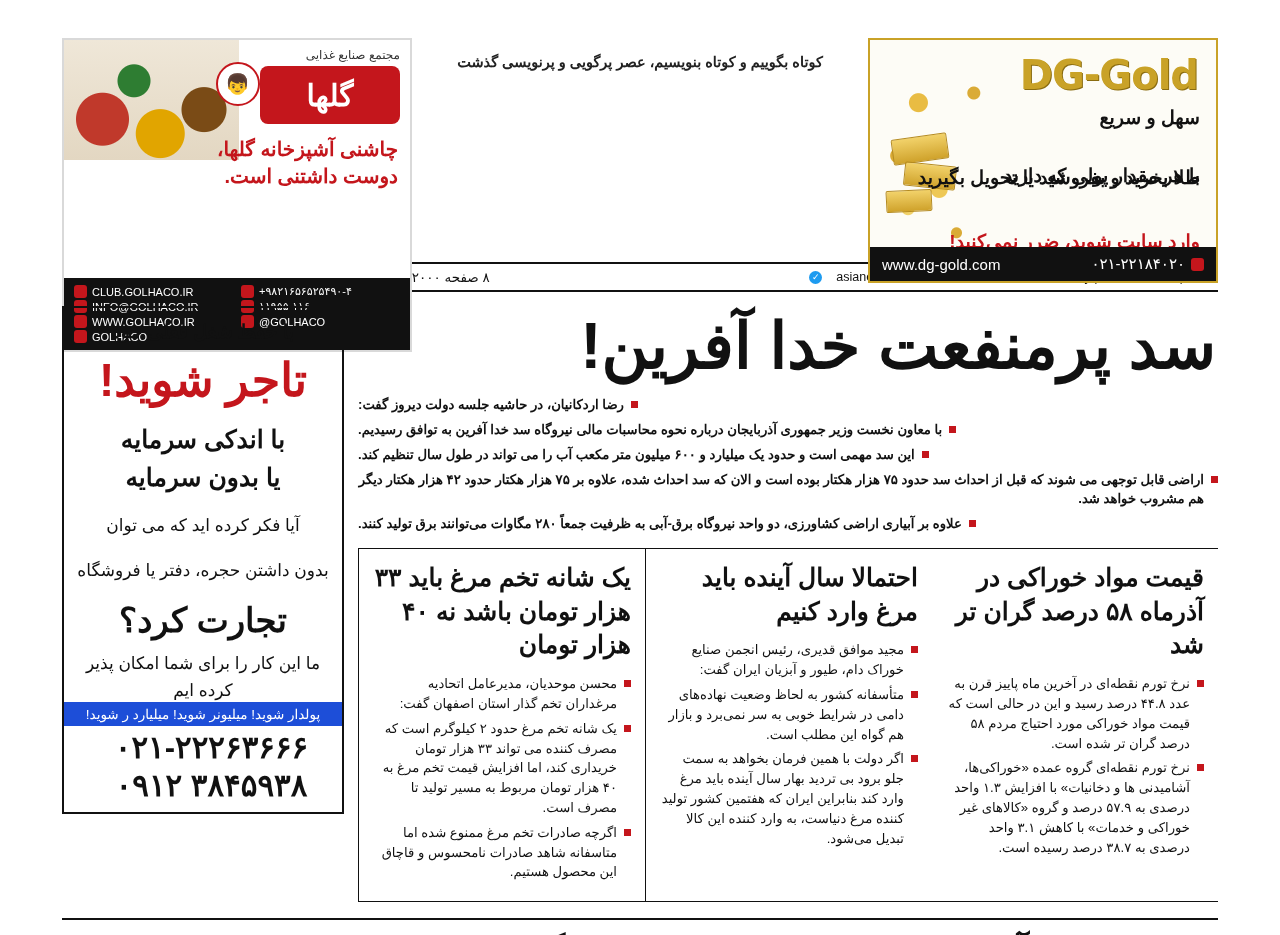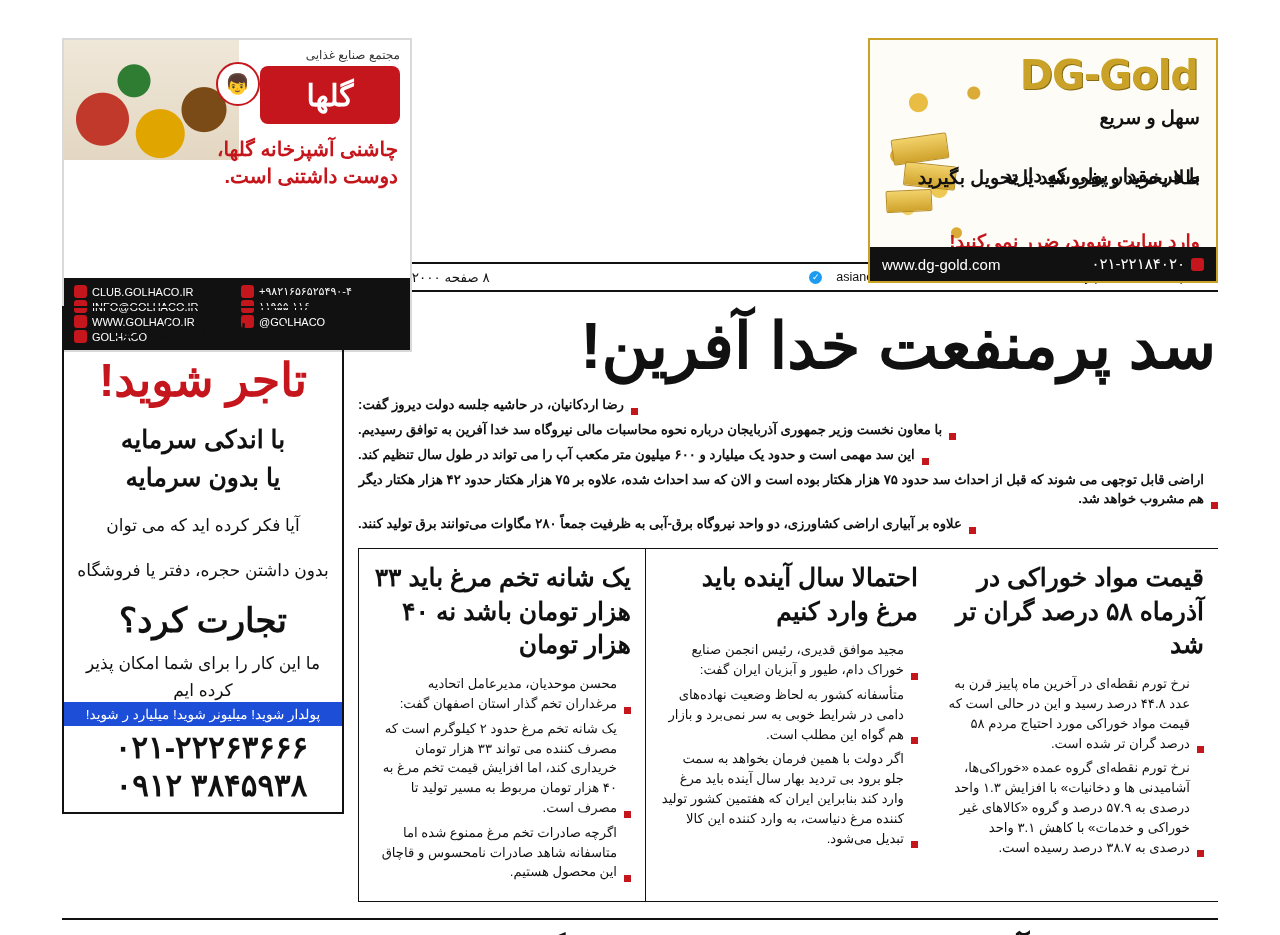--- a/index.html
+++ b/index.html
@@ -182,21 +182,21 @@
     font-size: 31px; font-weight: bold; line-height: 1.25; direction: ltr; margin-left: 17px;
   }
 
   
   .lead-head {
     text-align: right; font-size: 64px; font-weight: bold; line-height: 1.08;
     direction: rtl; margin: 6px 2px 14px 2px; letter-spacing: -1px;
   }
   .bullets { direction: rtl; }
   .bullet {
-    display: flex; gap: 7px; align-items: flex-end;
+    display: flex; gap: 7px; align-items: flex-start;
     font-size: 13.4px; line-height: 1.5; margin-bottom: 5px; font-weight: bold;
     justify-content: flex-end; text-align: right;
   }
   .bullet .sq { width: 7px; height: 7px; background: #c4161c; margin-top: 6px; flex: 0 0 7px; }
   .lead-bullets .bullet { font-size: 13.2px; }
 
   
   .three {
     display: flex; gap: 0; margin-top: 14px; direction: rtl;
     border-top: 1px solid #111;
@@ -241,20 +241,21 @@
       <div class="footer">
         <span class="tel">
           <span class="cico"></span>
           <span>۰۲۱-۲۲۱۸۴۰۲۰</span>
         </span>
         <span class="site">www.dg-gold.com</span>
       </div>
     </div>
 
     <div class="center-logo">
+      <div class="tagline">کوتاه بگوییم و کوتاه بنویسیم، عصر پرگویی و پرنویسی گذشت</div>
     </div>
 
     <div class="ad-golha">
       <div class="photo"></div>
       <div class="brandline">مجتمع صنایع غذایی</div>
       <div class="chef">👦</div>
       <div class="brandmark">گلها</div>
       <div class="slogan">
         <div>چاشنی آشپزخانه گلها،</div>
         <div>دوست داشتنی است.</div>

